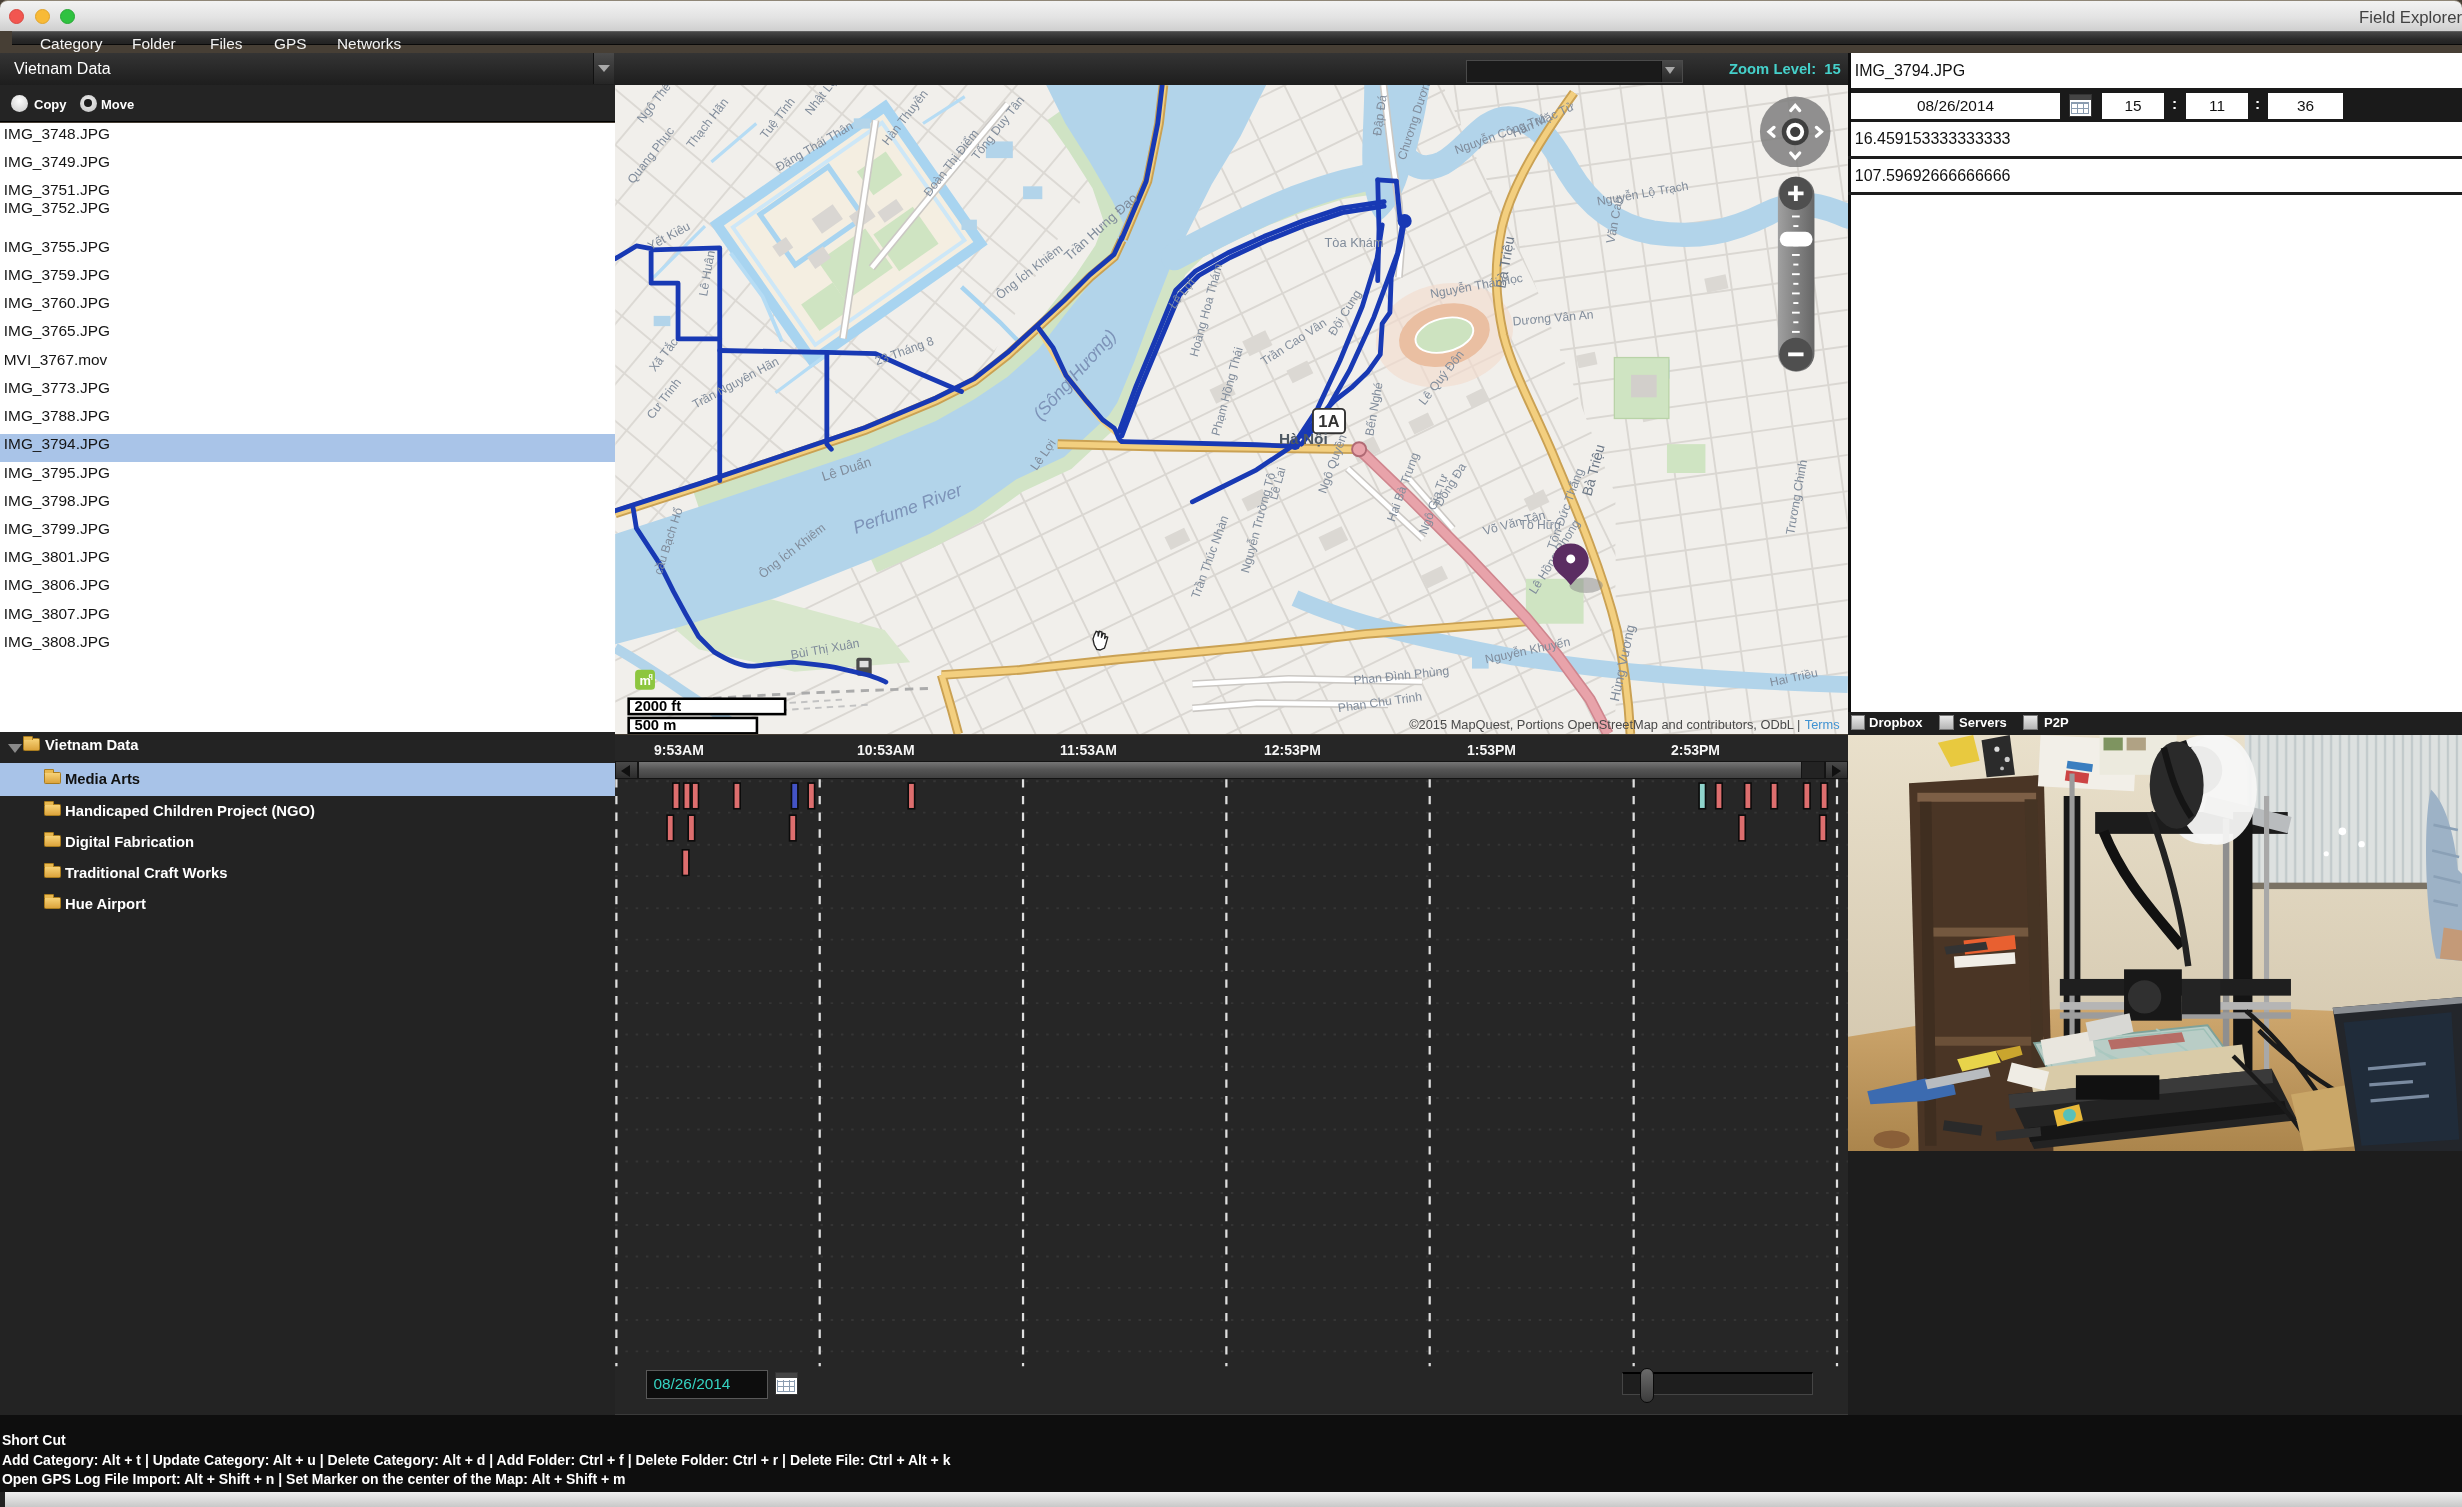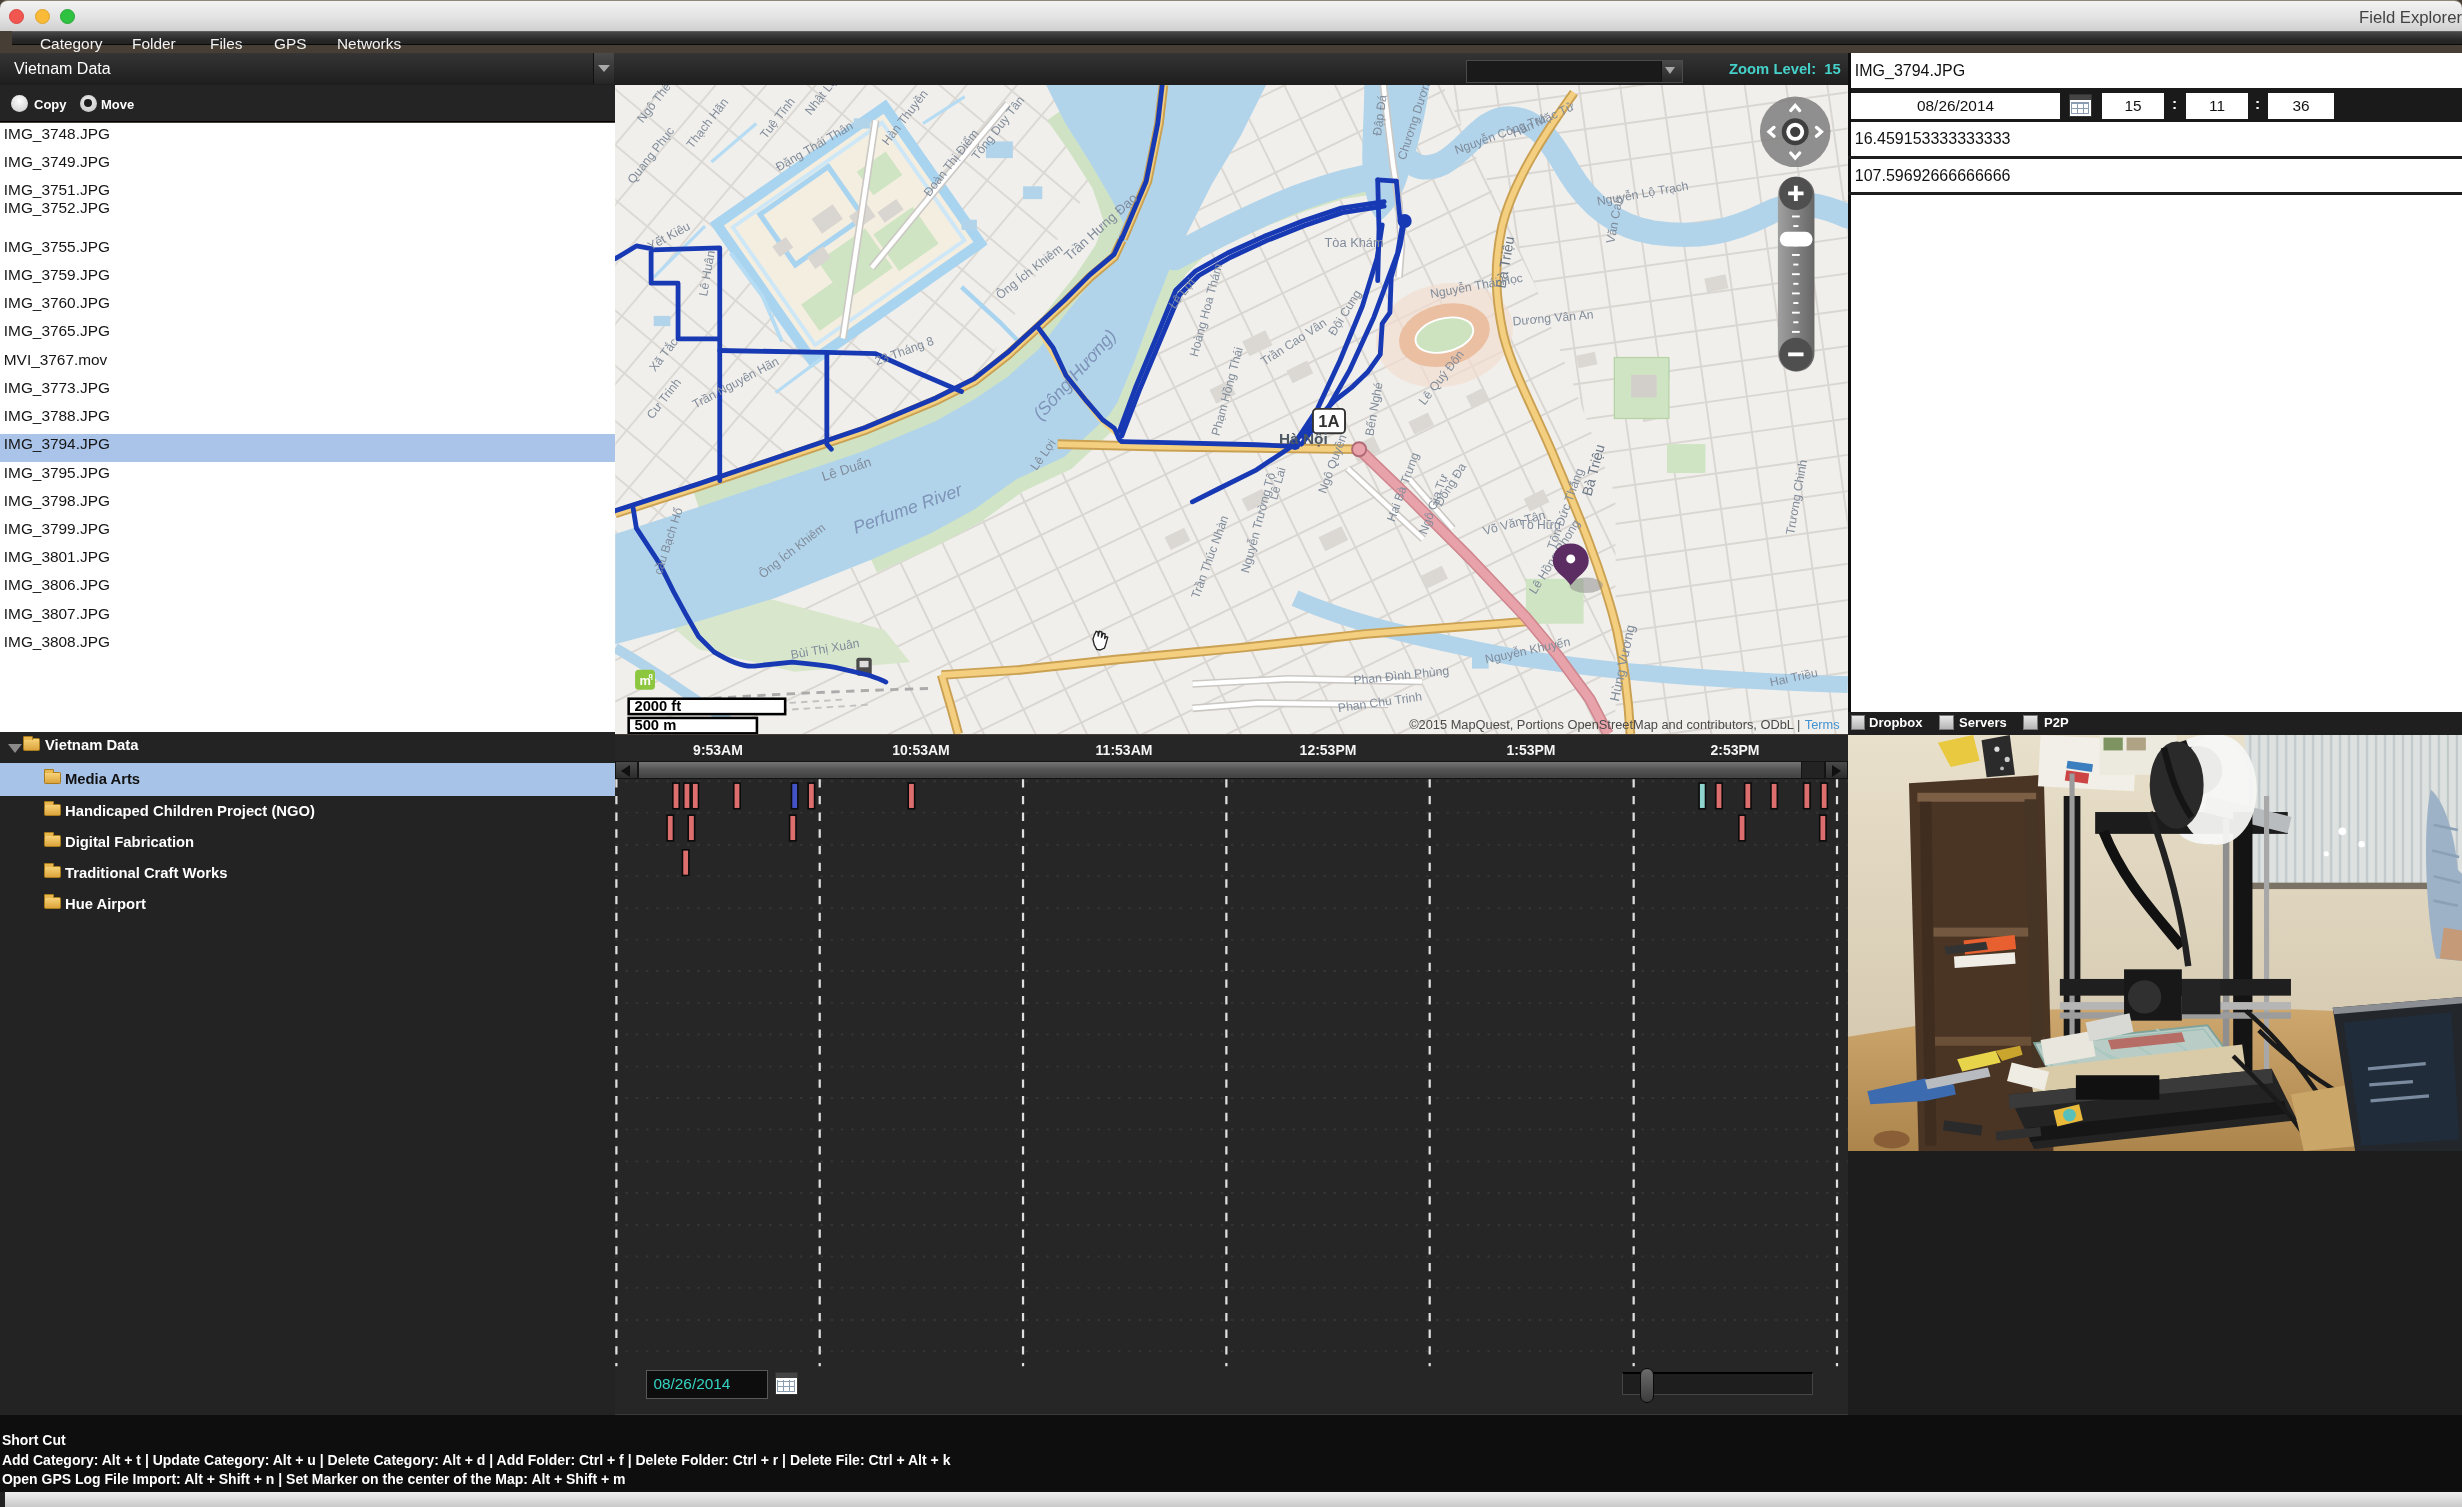--- a/index.html
+++ b/index.html
@@ -33,21 +33,21 @@
 
 #tree{left:0;top:732px;width:615px;height:683px;background:#232323}
 .ti{position:absolute;color:#fff;font-size:14.8px;font-weight:bold}
 .folder{position:absolute;width:17.3px;height:12.2px;background:linear-gradient(#f7d277,#dca43c);border:0.6px solid #a97c1e;border-radius:1.3px}
 .folder:before{content:"";position:absolute;left:-0.6px;top:-3.8px;width:7.7px;height:3.2px;background:#e8b84f;border:0.6px solid #a97c1e;border-bottom:none;border-radius:1.3px 1.3px 0 0}
 #mahl{position:absolute;left:0;top:31px;width:615px;height:33px;background:#a8c3e8}
 
 #map{left:615px;top:85px;width:1233px;height:649px;background:#f1efeb}
 
 #tl{left:615px;top:735px;width:1233px;height:680px;background:#262626;border-bottom:1.3px solid #3a3a3a}
-.tlt{position:absolute;top:7px;color:#f5f5f5;font-size:14px;font-weight:bold;width:128px;margin-left:-64px;text-align:center}
+.tlt{position:absolute;top:7px;color:#f5f5f5;font-size:14px;font-weight:bold;width:128px;margin-left:-64px;}
 #tlsb{position:absolute;left:0;top:26px;width:1233px;height:18px}
 #tlsbL{position:absolute;left:0;top:0;width:22.5px;height:18px;background:linear-gradient(#4a4a4a,#2c2c2c);border:0.6px solid #141414}
 #tlsbR{position:absolute;left:1210px;top:0;width:23px;height:18px;background:linear-gradient(#4a4a4a,#2c2c2c);border:0.6px solid #141414}
 #tlsbT{position:absolute;left:22.5px;top:0;width:1164px;height:18px;background:linear-gradient(#757575,#565656 45%,#414141);border:0.6px solid #141414}
 #tlsbTh{position:absolute;left:1186px;top:0;width:24px;height:18px;background:#232323;border:0.6px solid #141414}
 .arrL{width:0;height:0;border-top:6.4px solid transparent;border-bottom:6.4px solid transparent;border-right:9px solid #101010;position:absolute;left:5.1px;top:2.6px}
 .arrR{width:0;height:0;border-top:6.4px solid transparent;border-bottom:6.4px solid transparent;border-left:9px solid #101010;position:absolute;left:6.4px;top:2.6px}
 #tldate{position:absolute;left:31px;top:635px;width:122px;height:29px;background:#0d0d0d;border:1.3px solid #585858;color:#35d3c2;font-size:15.4px;line-height:26px;padding-left:6.4px}
 #tlcal{position:absolute;left:160px;top:637px}
 #tlslider{position:absolute;left:1007px;top:637px;width:191px;height:23px;background:#1e1e1e;border:0.6px solid #454545;border-top:2.6px solid #000}
@@ -716,21 +716,21 @@
  </div>
  <div id="rp" class="abs">
   <div class="rpw" style="top:0;height:35px;line-height:35px"><span style="margin-left:3.8px">IMG_3794.JPG</span></div>
   <div id="rpr2" style="top:35px">
    <div class="inp" style="left:0px;width:209px">08/26/2014</div>
    <div class="cal" style="left:218px;top:5.8px"></div>
    <div class="inp" style="left:251px;width:62px">15</div>
    <div class="colon" style="left:321px">:</div>
    <div class="inp" style="left:335px;width:62px">11</div>
    <div class="colon" style="left:404px">:</div>
-   <div class="inp" style="left:417px;width:66px">36</div>
+   <div class="inp" style="left:417px;width:75px">36</div>
   </div>
   <div class="rpw" style="top:69px;height:34px;line-height:34px"><span style="margin-left:3.8px">16.459153333333333</span></div>
   <div class="rpw" style="top:106px;height:33px;line-height:33px"><span style="margin-left:3.8px">107.59692666666666</span></div>
   <div class="rpw" style="top:142px;height:517px"></div>
   <div id="cbrow">
    <div class="cb" style="left:2.6px"></div>
         <div class="cbt" style="left:21px">Dropbox</div>
    <div class="cb" style="left:91px"></div>
         <div class="cbt" style="left:111px">Servers</div>
    <div class="cb" style="left:175px"></div>

